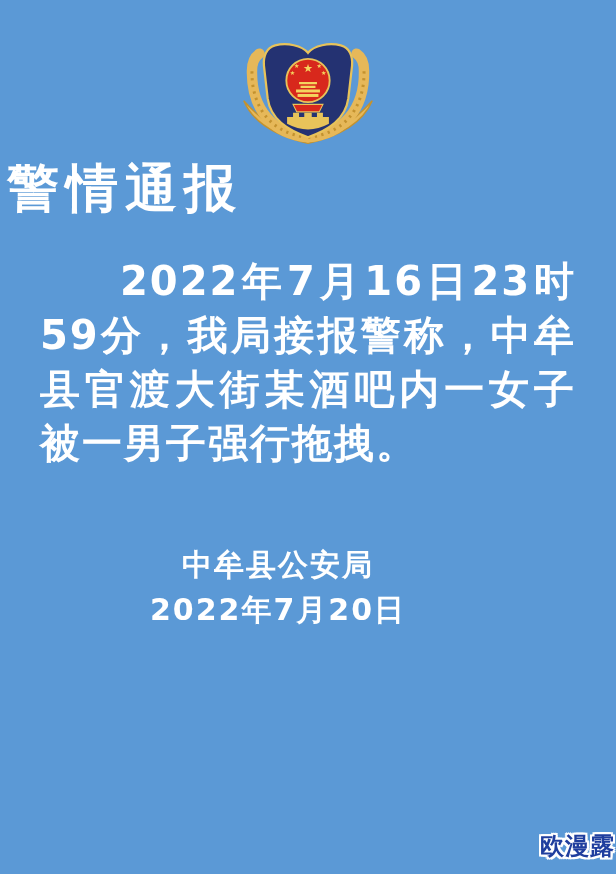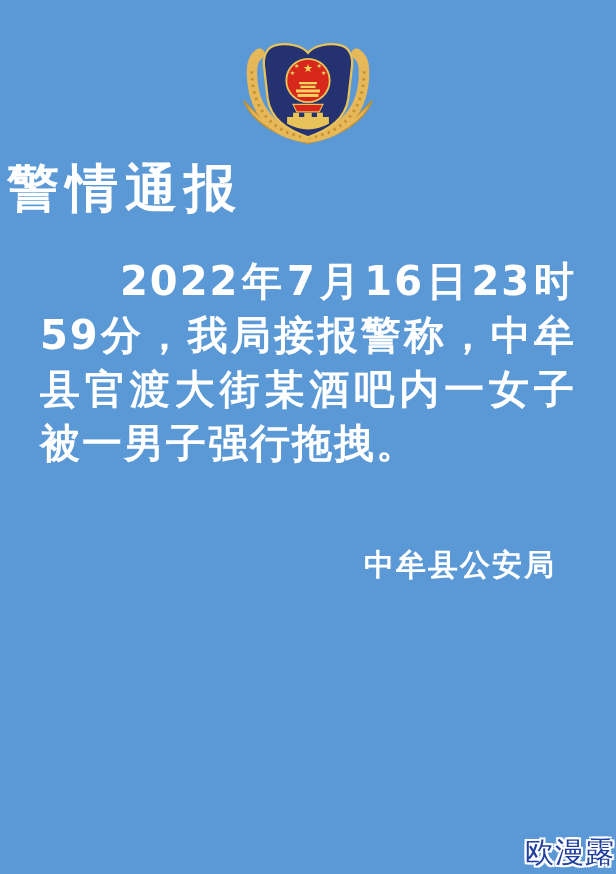--- a/index.html
+++ b/index.html
@@ -43,31 +43,31 @@
     letter-spacing:2px;
     text-align:justify;
   }
   .notice-body p{
     text-indent:2em;
     margin-bottom:8px;
   }
   .signature-block{
     margin-top:72px;
     padding-right:60px;
-    text-align:right;
+    text-align:center;
     font-size:30px;
     font-weight:bold;
     line-height:45px;
     letter-spacing:2px;
   }
   .watermark{
     position:absolute;
-    right:1px;bottom:1px;
-    font-size:29px;
-    font-weight:normal;
+    right:1px;bottom:12px;
+    font-size:24px;
+    font-weight:bold;
     letter-spacing:1px;
     color:var(--watermark);
     text-shadow:
       -2px -2px 0 #fff, 2px -2px 0 #fff,
       -2px 2px 0 #fff, 2px 2px 0 #fff,
       0 -2px 0 #fff, 0 2px 0 #fff,
       -2px 0 0 #fff, 2px 0 0 #fff;
   }
 </style>
 </head>
@@ -111,17 +111,18 @@
   </div>
 
   <h1 class="notice-title">警情通报</h1>
 
   <div class="notice-body">
     <p>2022年7月16日23时59分，我局接报警称，中牟县官渡大街某酒吧内一女子被一男子强行拖拽。</p>
   </div>
 
   <div class="signature-block">
     <div>中牟县公安局</div>
+    <div>2022年7月20日</div>
   </div>
 
   <div class="watermark">欧漫露</div>
 
 </div>
 
 </body></html>

